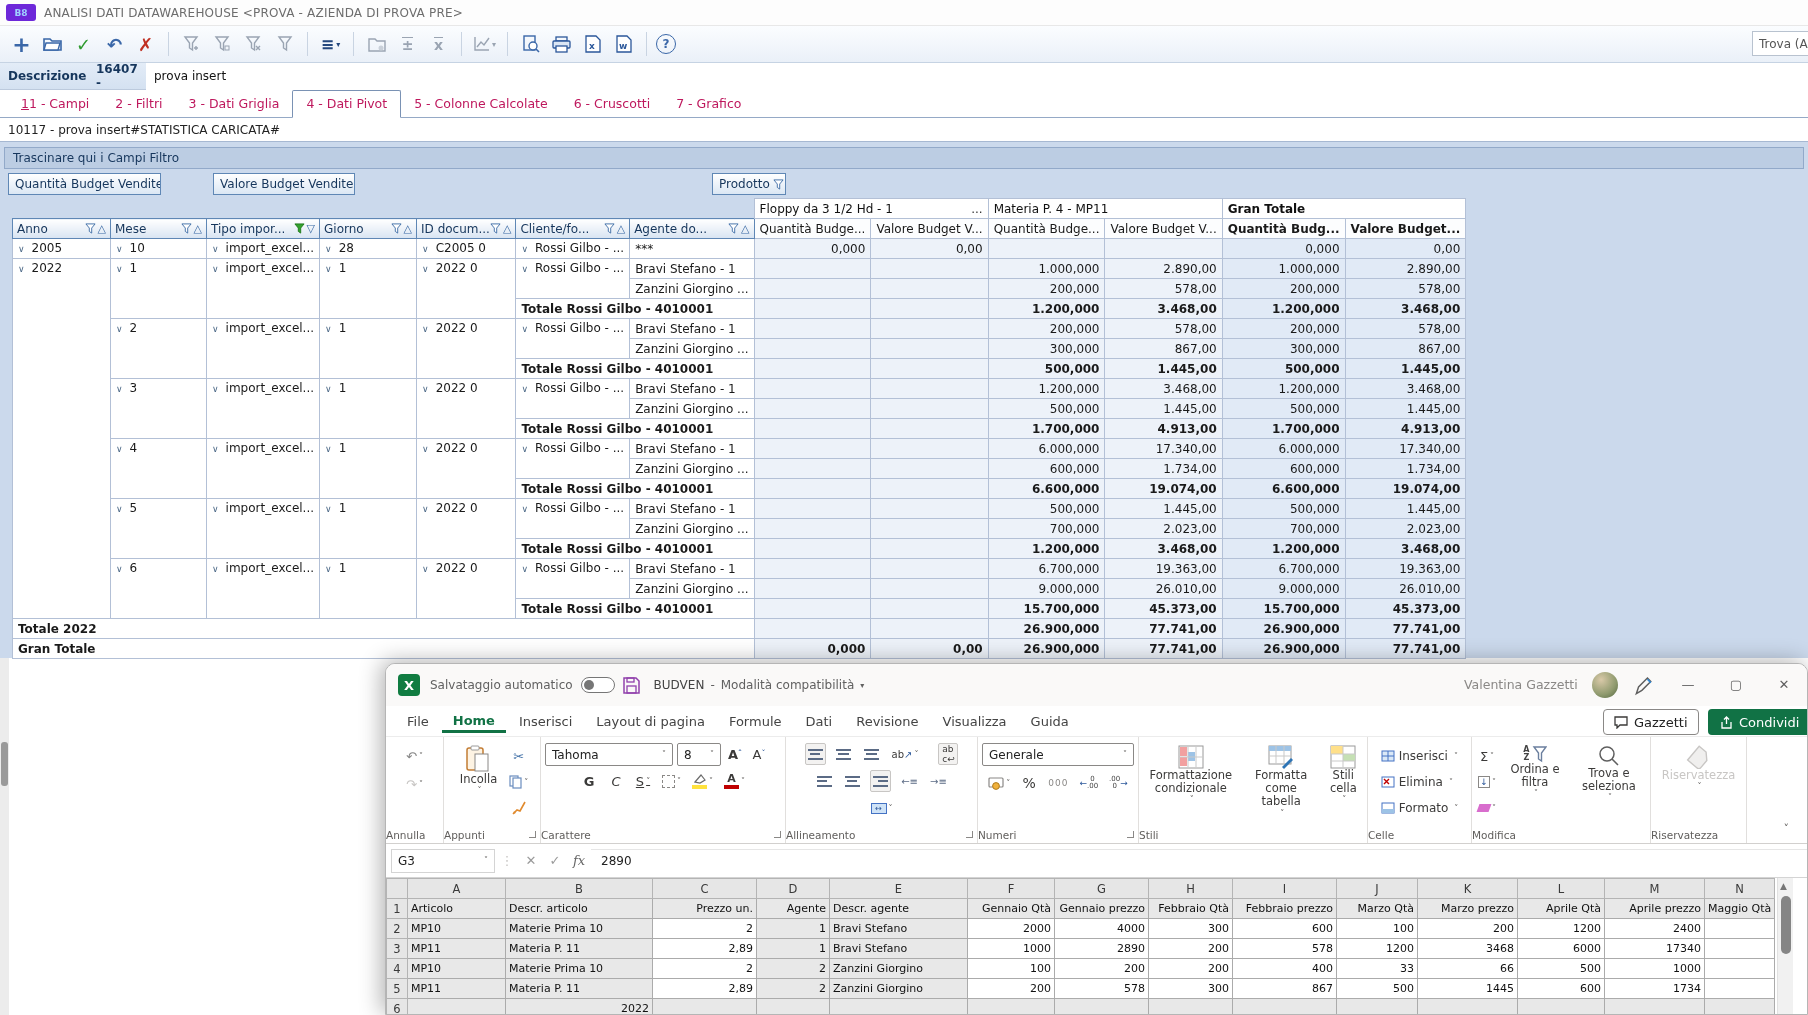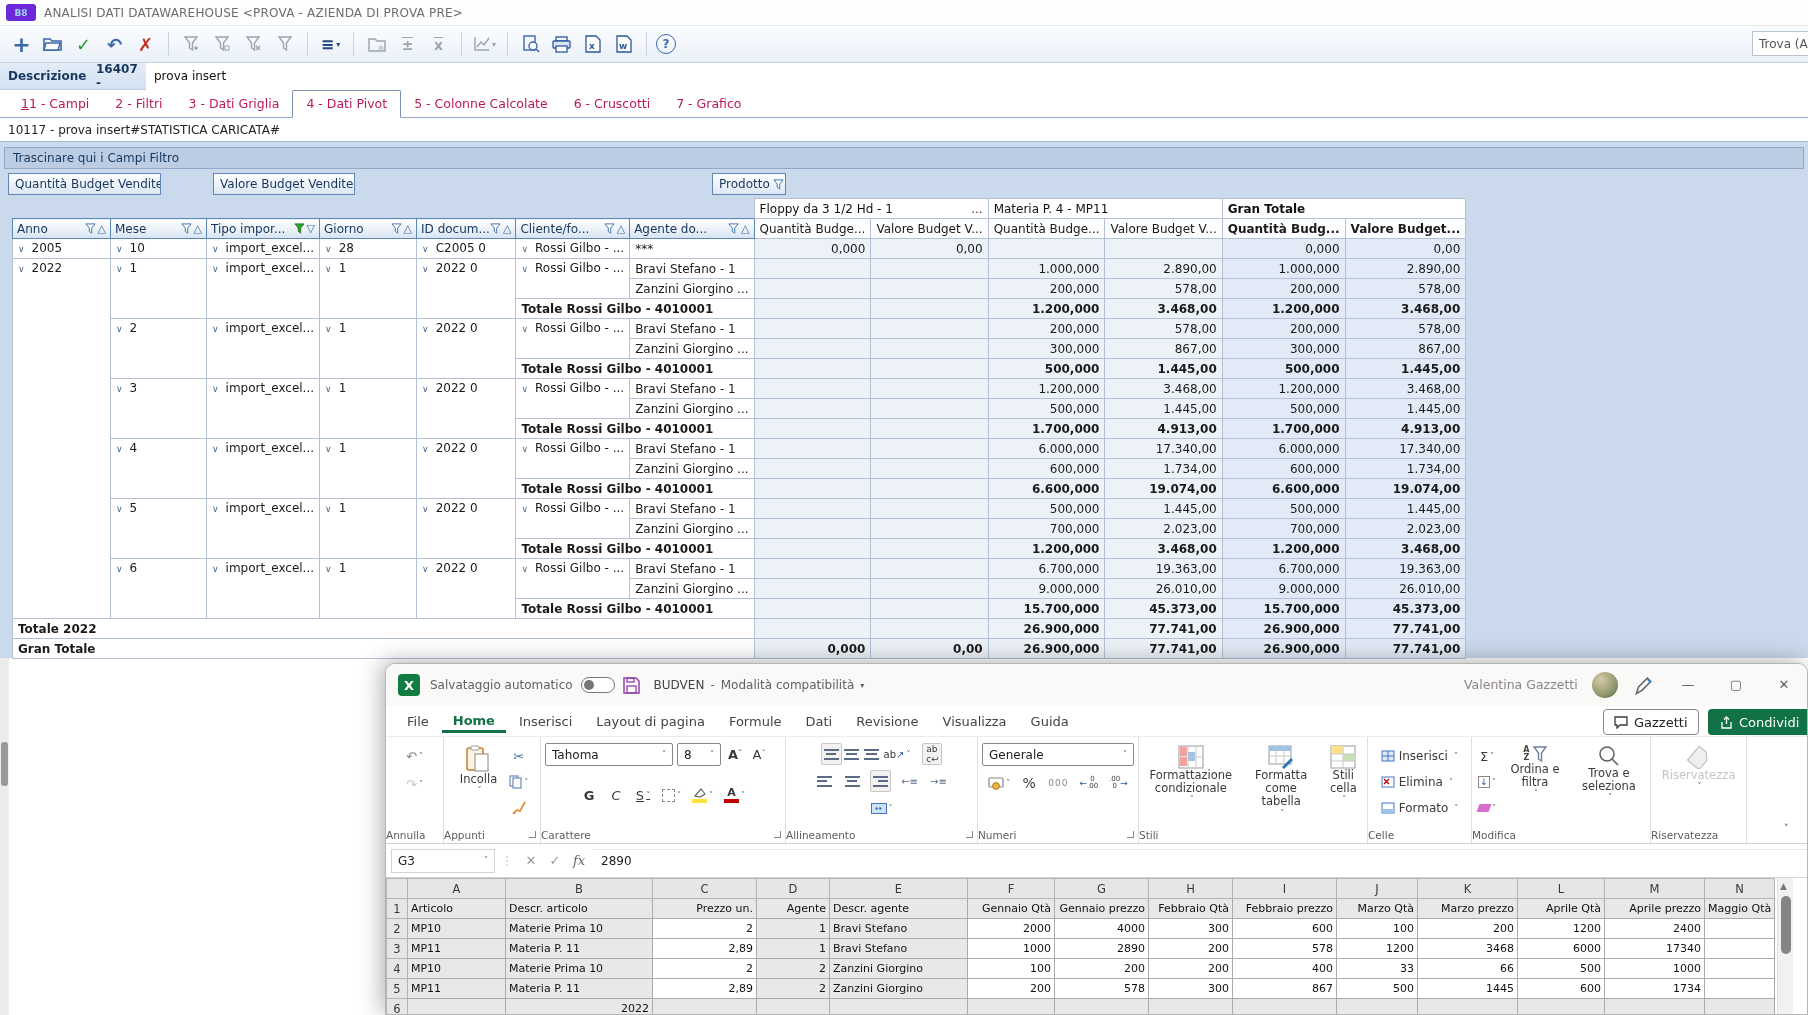--- a/index.html
+++ b/index.html
@@ -666,21 +666,21 @@
               <path d="M1 13l4-4 3 1 5-9" fill="none" stroke="#e08a2e" stroke-width="1.6"></path>
               <path d="M1 13l3-1-2-2z" fill="#e08a2e"></path>
             </svg>
         </div>
       </div>
       <div class="rglabel">Appunti</div>
       <div class="launcher"></div>
     </div>
 
     <div class="rg" style="width:245px">
-      <div class="col" style="gap:18px;width:100%">
+      <div class="col" style="gap:4px;width:100%">
         <div class="row" style="gap:4px;width:100%">
           <div class="selectbox" style="width:128px">
               <span>Tahoma</span>
               <span class="caret">˅</span>
             </div>
           <div class="selectbox" style="width:44px">
               <span>8</span>
               <span class="caret">˅</span>
             </div>
           <div class="rbtn" style="font-weight:bold">A<sup style="color:#2b579a;font-size:8px">ˆ</sup></div>
@@ -718,21 +718,21 @@
               <span class="caret">˅</span>
           </div>
         </div>
       </div>
       <div class="rglabel">Carattere</div>
       <div class="launcher"></div>
     </div>
 
     <div class="rg" style="width:192px">
       <div class="col" style="gap:5px">
-        <div class="row" style="">
+        <div class="row" style="gap:8px">
           <div class="rbtn selbox">
               <span class="bars bc">
                 <i></i>
                 <i></i>
                 <i></i>
               </span>
             </div>
           <div class="rbtn">
               <span class="bars bc">
                 <i></i>

